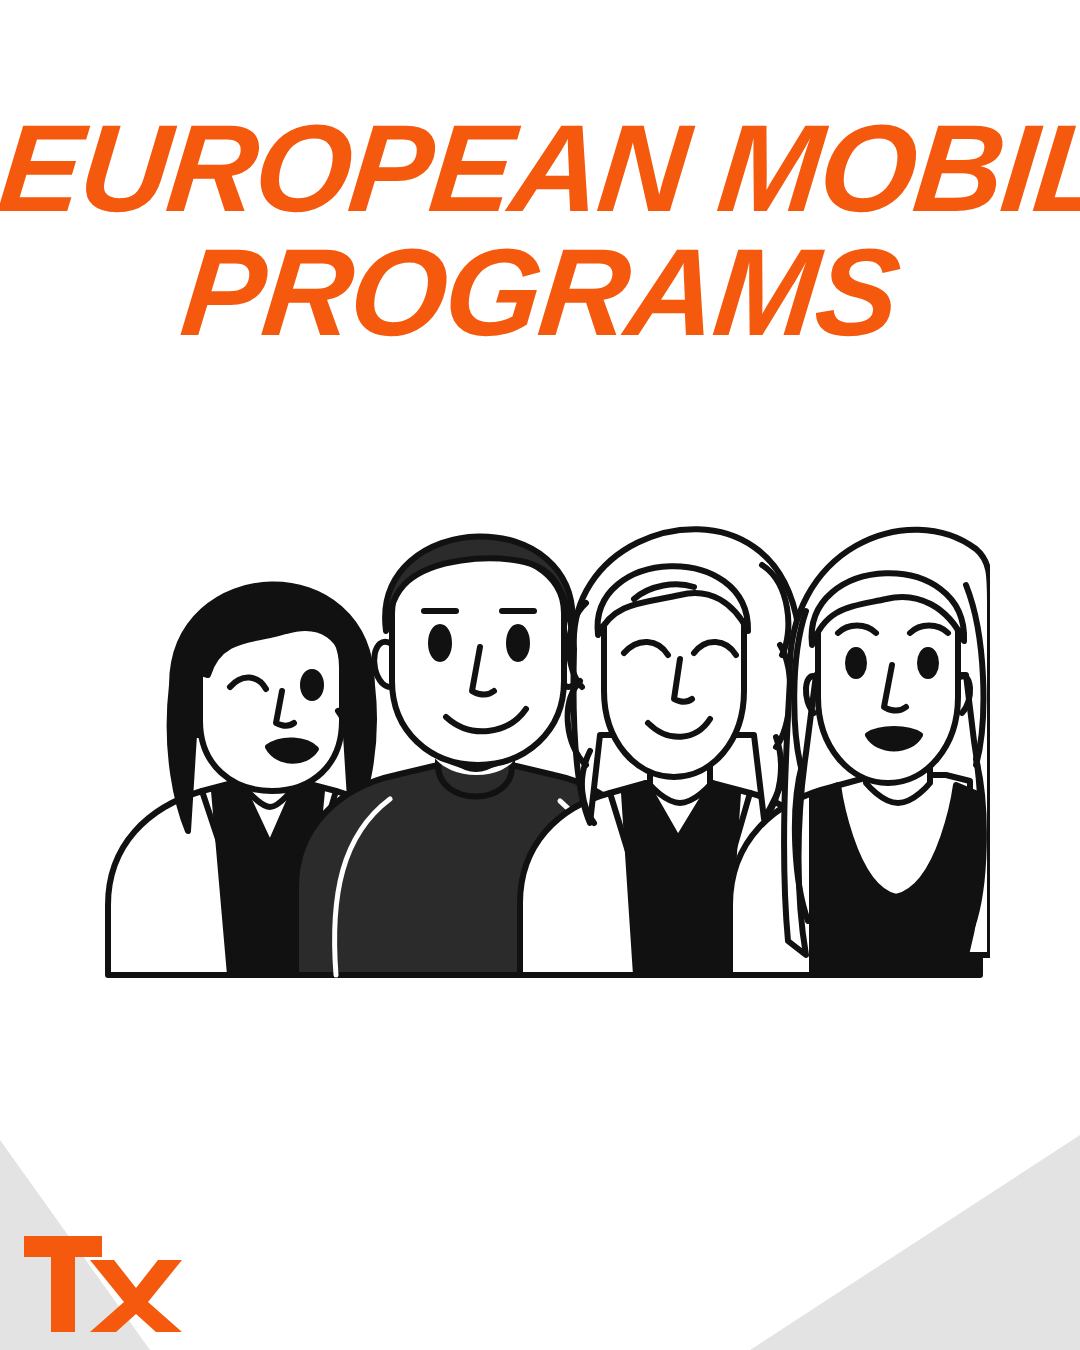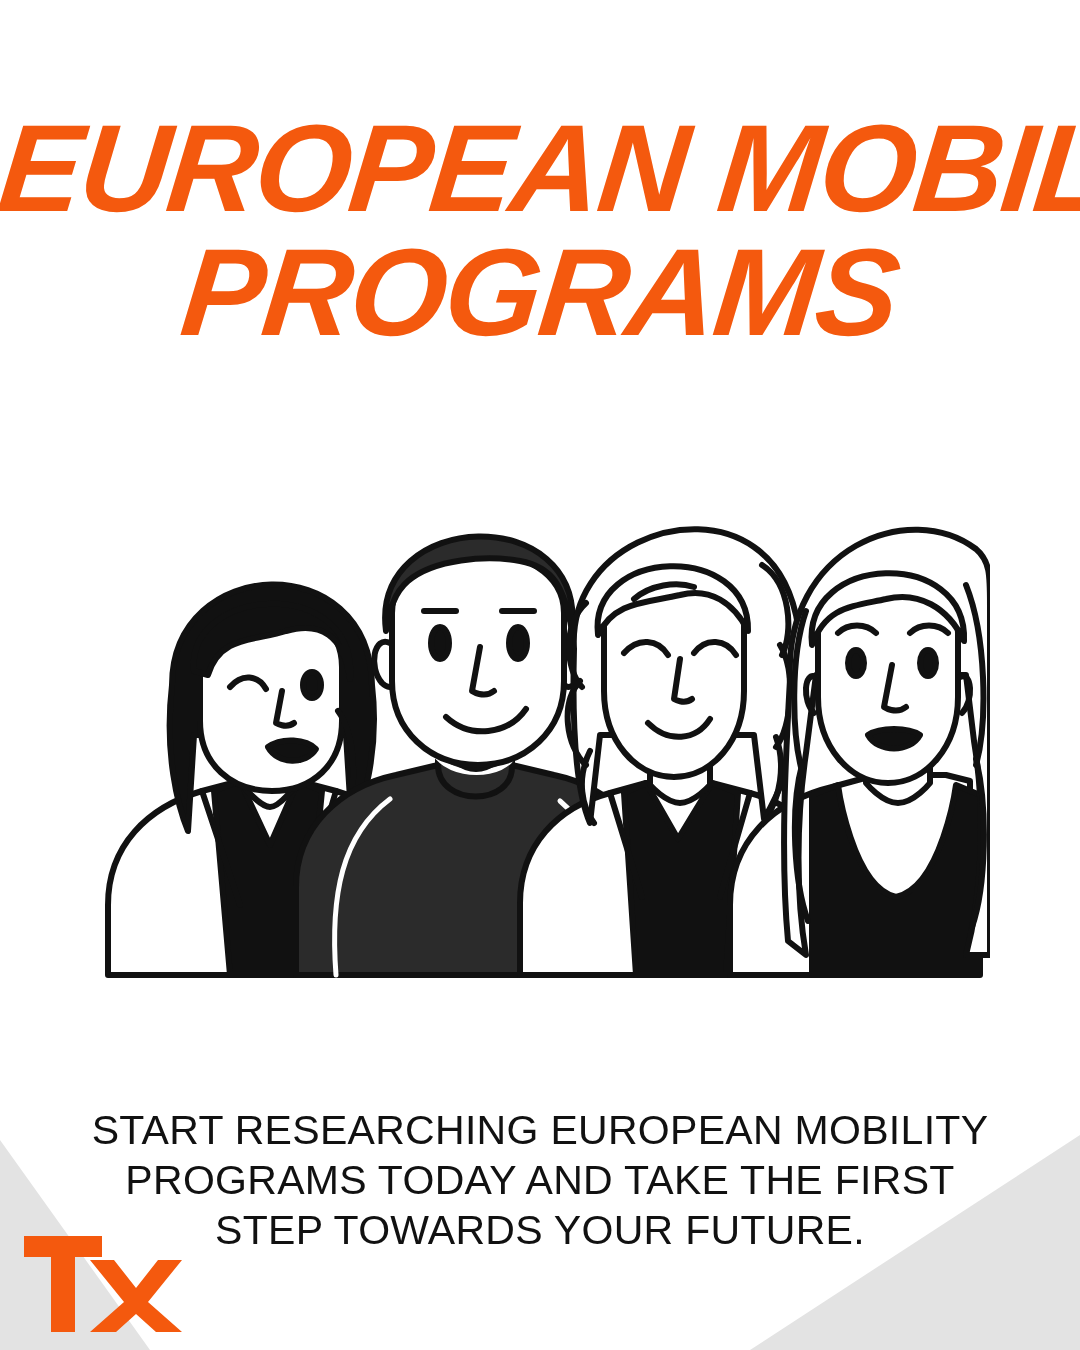--- a/index.html
+++ b/index.html
@@ -225,21 +225,20 @@
 
         <path d="M802 230 L794 272 C794 272 806 280 816 272"></path>
 
         <path d="M778 300 C790 292 818 292 830 300 C820 318 788 318 778 300 Z" fill="#111111" stroke="#111111"></path>
 
         <path d="M770 404 C786 428 810 436 828 420" stroke="#ffffff" stroke-width="5"></path>
       </g>
     </svg>
   </div>
 
-  <div class="caption">START RESEARCHING EUROPEAN MOBILITY PROGRAMS TODAY AND TAKE THE FIRST STEP TOWARDS YOUR FUTURE.</div>
 
   <div class="corner-left"></div>
   <div class="corner-right"></div>
 
   <div class="logo">
     <svg viewBox="0 0 170 110" xmlns="http://www.w3.org/2000/svg">
       <g fill="#F4590E">
 
         <rect x="6" y="10" width="78" height="21"></rect>
         <rect x="33" y="10" width="24" height="96"></rect>

